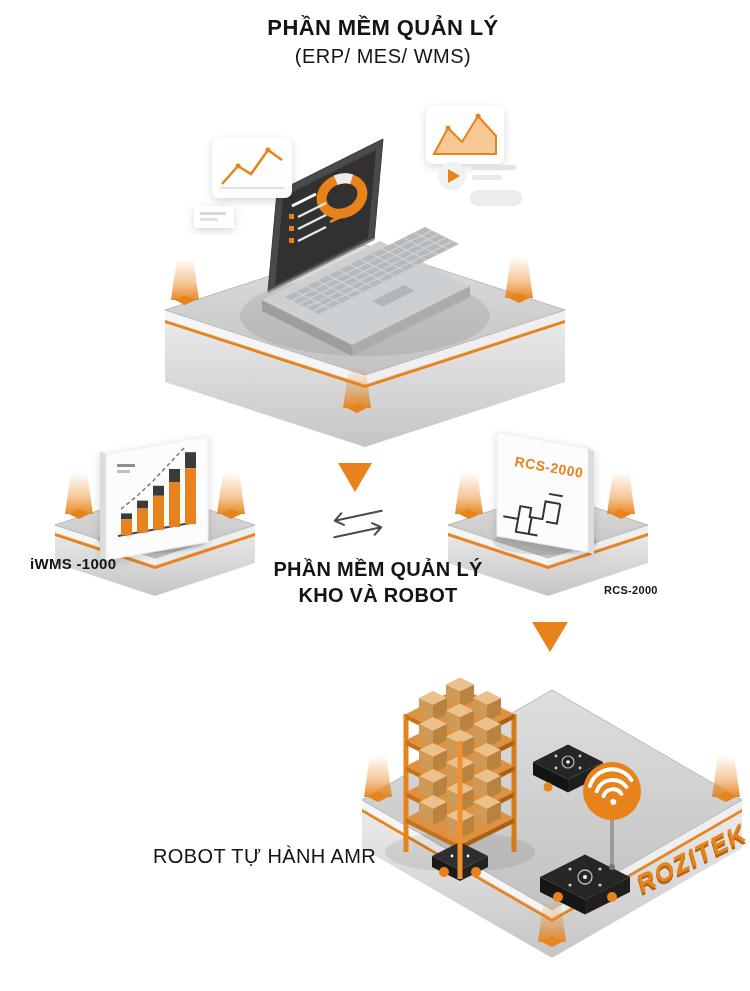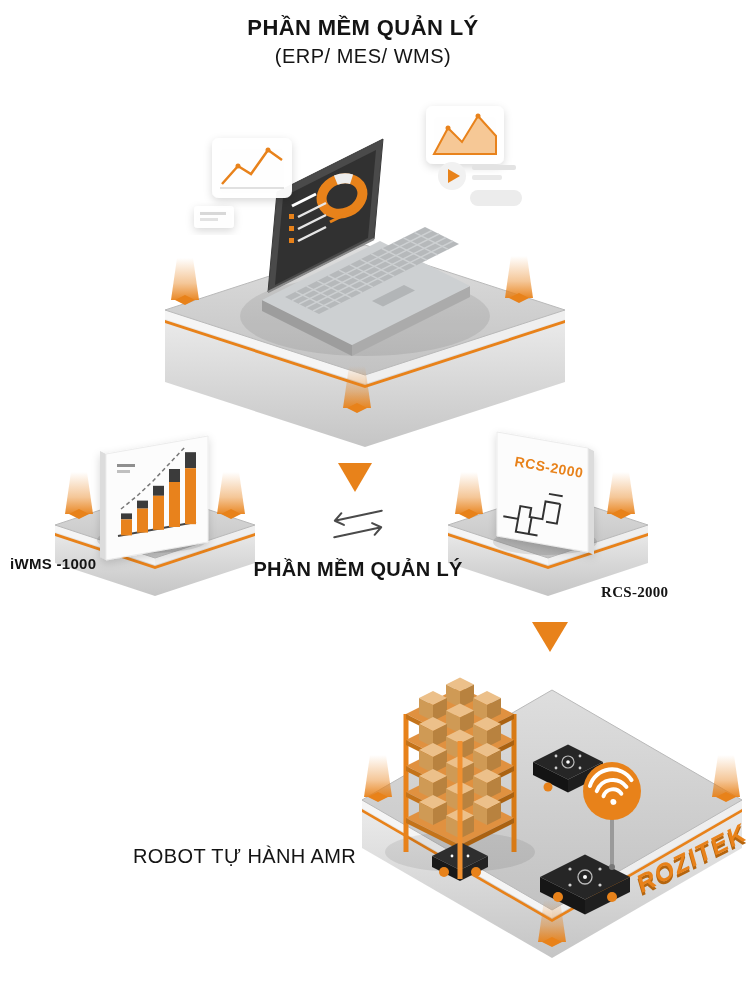--- a/index.html
+++ b/index.html
@@ -1,26 +1,26 @@
 <!DOCTYPE html>
 <html><head>
 <meta charset="utf-8">
 <style>
   html,body{margin:0;padding:0;background:#fff;}
   .stage{position:relative;width:750px;height:991px;background:#ffffff;overflow:hidden;
          font-family:"Liberation Sans",sans-serif;color:#141414;}
   .stage svg{position:absolute;left:0;top:0;}
-  .txt{position:absolute;}
+  .txt{position:absolute;margin-left:20px;}
   .header{top:13px;left:0;width:726px;text-align:center;}
   .header .t1{font-size:22px;font-weight:800;letter-spacing:.4px;line-height:29px;}
   .header .t3{font-size:20px;font-weight:400;letter-spacing:.5px;margin-top:3px;}
   .mid-title{top:556px;left:0;width:716px;text-align:center;font-size:20px;font-weight:800;
              letter-spacing:.3px;line-height:26px;}
   .label-left{top:555px;left:10px;font-size:15px;font-weight:800;letter-spacing:.3px;}
-  .label-right{top:584px;left:601px;font-size:15px;font-weight:800;letter-spacing:.3px;font-family:Liberation Serif, serif;}
+  .label-right{top:584px;left:584px;font-size:11px;font-weight:800;letter-spacing:.3px;}
   .label-bottom{top:845px;left:133px;font-size:20px;font-weight:400;letter-spacing:.4px;}
 </style>
 </head>
 <body>
 
 <div class="stage">
 
 <svg width="750" height="991" viewBox="0 0 750 991" xmlns="http://www.w3.org/2000/svg" xmlns:xlink="http://www.w3.org/1999/xlink">
   <defs>
     <linearGradient id="gradTop" x1="0" y1="0" x2="0" y2="1">
@@ -304,19 +304,20 @@
   <use href="#beam" xlink:href="#beam" transform="translate(552,942)"></use>
 </svg>
 
   <div class="txt header">
     <div class="t1">PHẦN MỀM QUẢN LÝ</div>
     <div class="t3">(ERP/ MES/ WMS)</div>
   </div>
 
   <div class="txt mid-title">
     <div>PHẦN MỀM QUẢN LÝ</div>
+    <div>KHO VÀ ROBOT</div>
   </div>
 
   <div class="txt label-left">iWMS -1000</div>
   <div class="txt label-right">RCS-2000</div>
   <div class="txt label-bottom">ROBOT TỰ HÀNH AMR</div>
 
 </div>
 
 </body></html>

